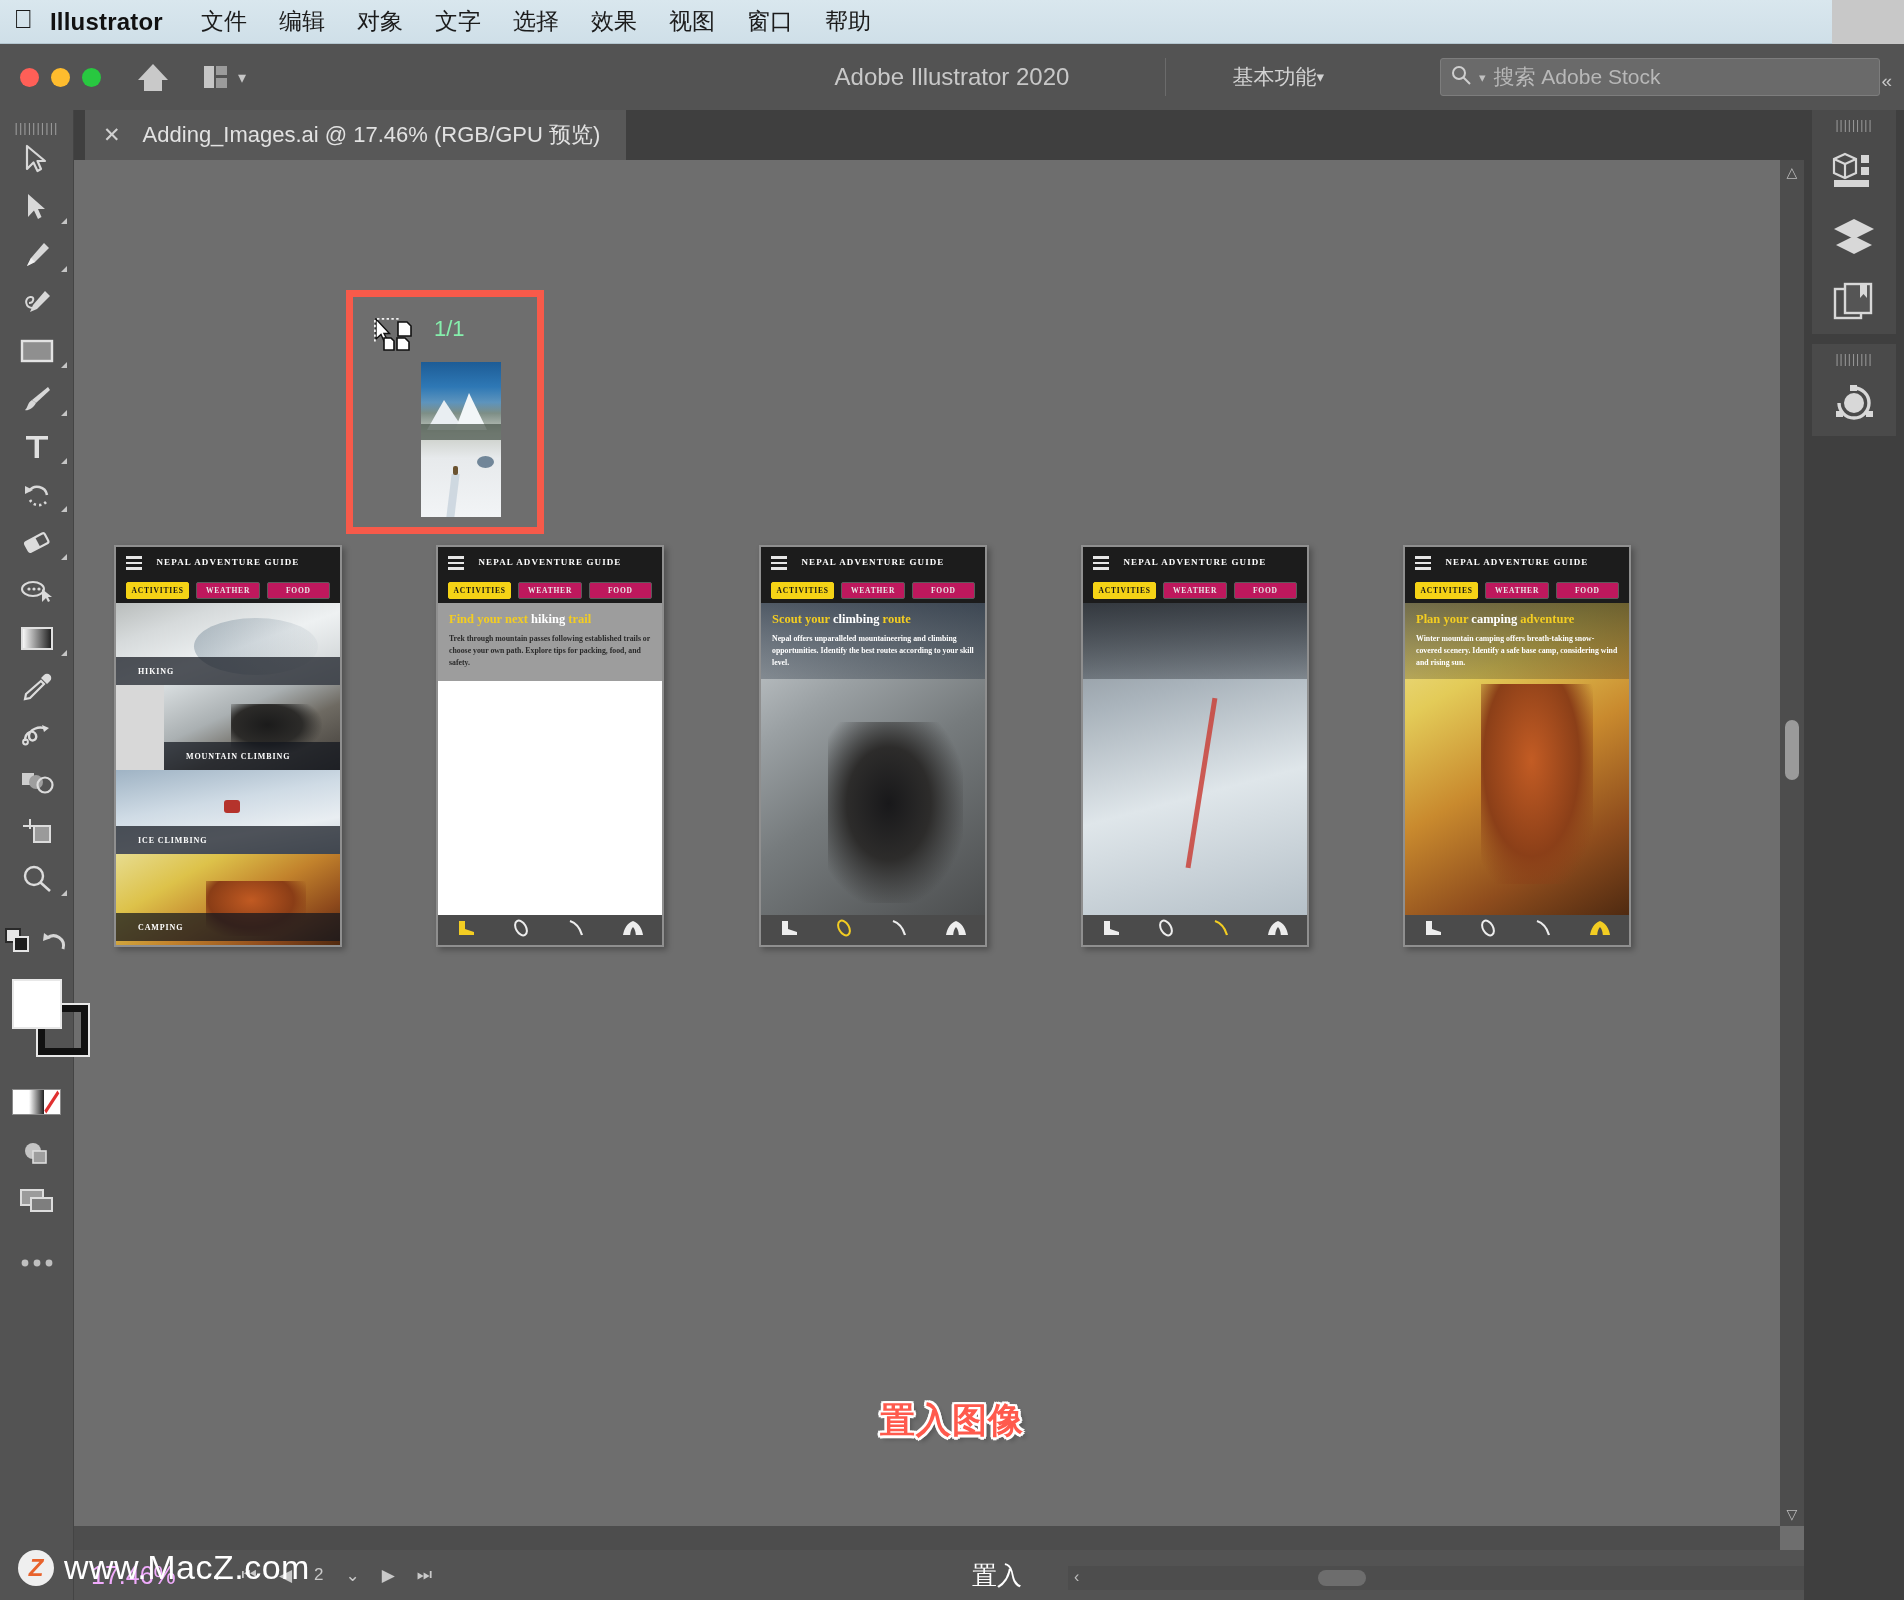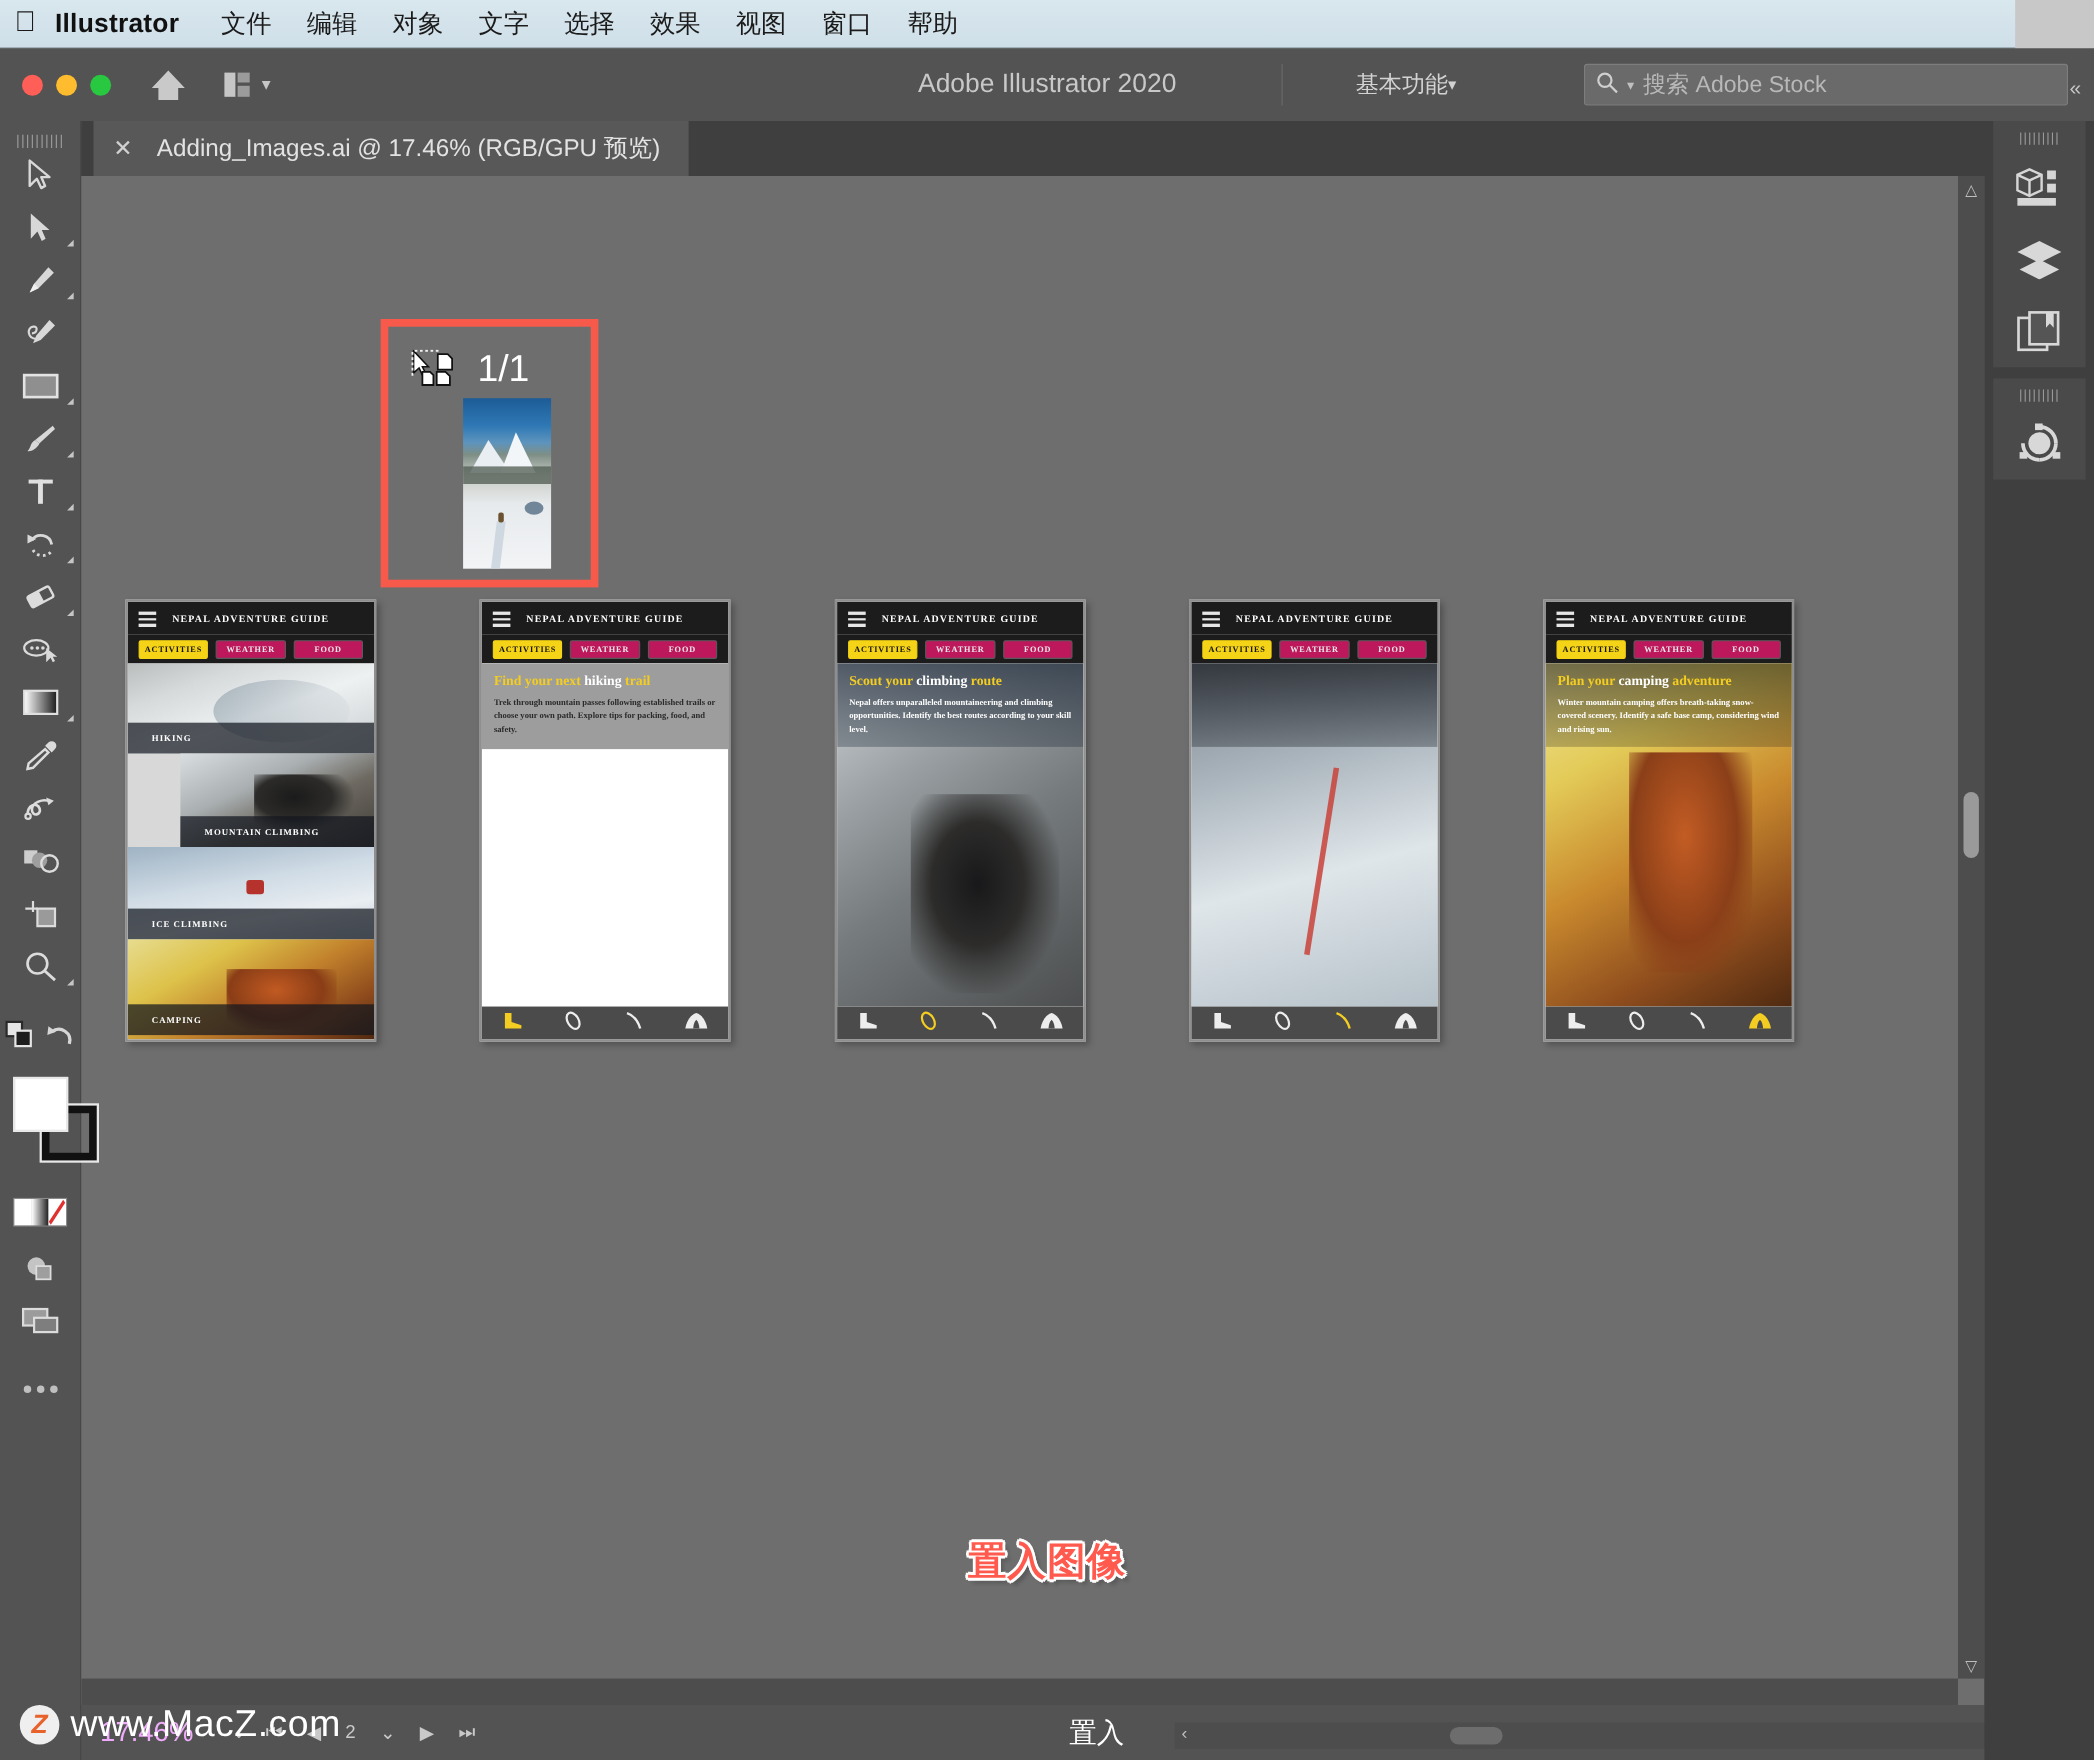--- a/index.html
+++ b/index.html
@@ -94,21 +94,21 @@
   #vthumb { position:absolute; left:5px; top:560px; width:14px; height:60px; background:#9a9a9a; border-radius:7px;}
   #hscrollbottom { position:absolute; left:0; right:24px; bottom:0; height:24px; background:#4d4d4d;}
 
   
   #placeGroup { position:absolute; left:272px; top:130px; }
   #redbox {
     position:absolute; left:0; top:0; width:198px; height:244px;
     border:7px solid #f75a4a;
   }
   #curIcon { position:absolute; left:28px; top:28px; }
-  #counter { position:absolute; left:88px; top:26px; font-size:34px; color:#ffffff; font-family:"Liberation Sans",sans-serif;}
+  #counter { position:absolute; left:88px; top:26px; font-size:22px; color:#86efac; font-family:"Liberation Sans",sans-serif;}
   #thumb {
     position:absolute; left:75px; top:72px; width:80px; height:155px;
     background: linear-gradient(#1d5c96 0%, #2e78b5 16%, #5d94bd 26%, #7d8e86 33%, #c9cdc6 46%, #e7eaec 62%, #f2f4f6 100%);
     overflow:hidden;
   }
   #thumb .peak1{position:absolute;left:6px;top:38px;width:0;height:0;border-left:17px solid transparent;border-right:20px solid transparent;border-bottom:30px solid #e9eef2;}
   #thumb .peak2{position:absolute;left:34px;top:31px;width:0;height:0;border-left:14px solid transparent;border-right:18px solid transparent;border-bottom:37px solid #f2f6f8;}
   #thumb .dark{position:absolute;left:0;top:62px;width:80px;height:16px;background:#4e5a50;opacity:.75;}
   #thumb .person{position:absolute;left:32px;top:104px;width:5px;height:9px;background:#6b5330;border-radius:2px;}
   #thumb .trail{position:absolute;left:28px;top:112px;width:8px;height:43px;background:#c9d4dd;transform:skewX(-7deg);opacity:.85;}

